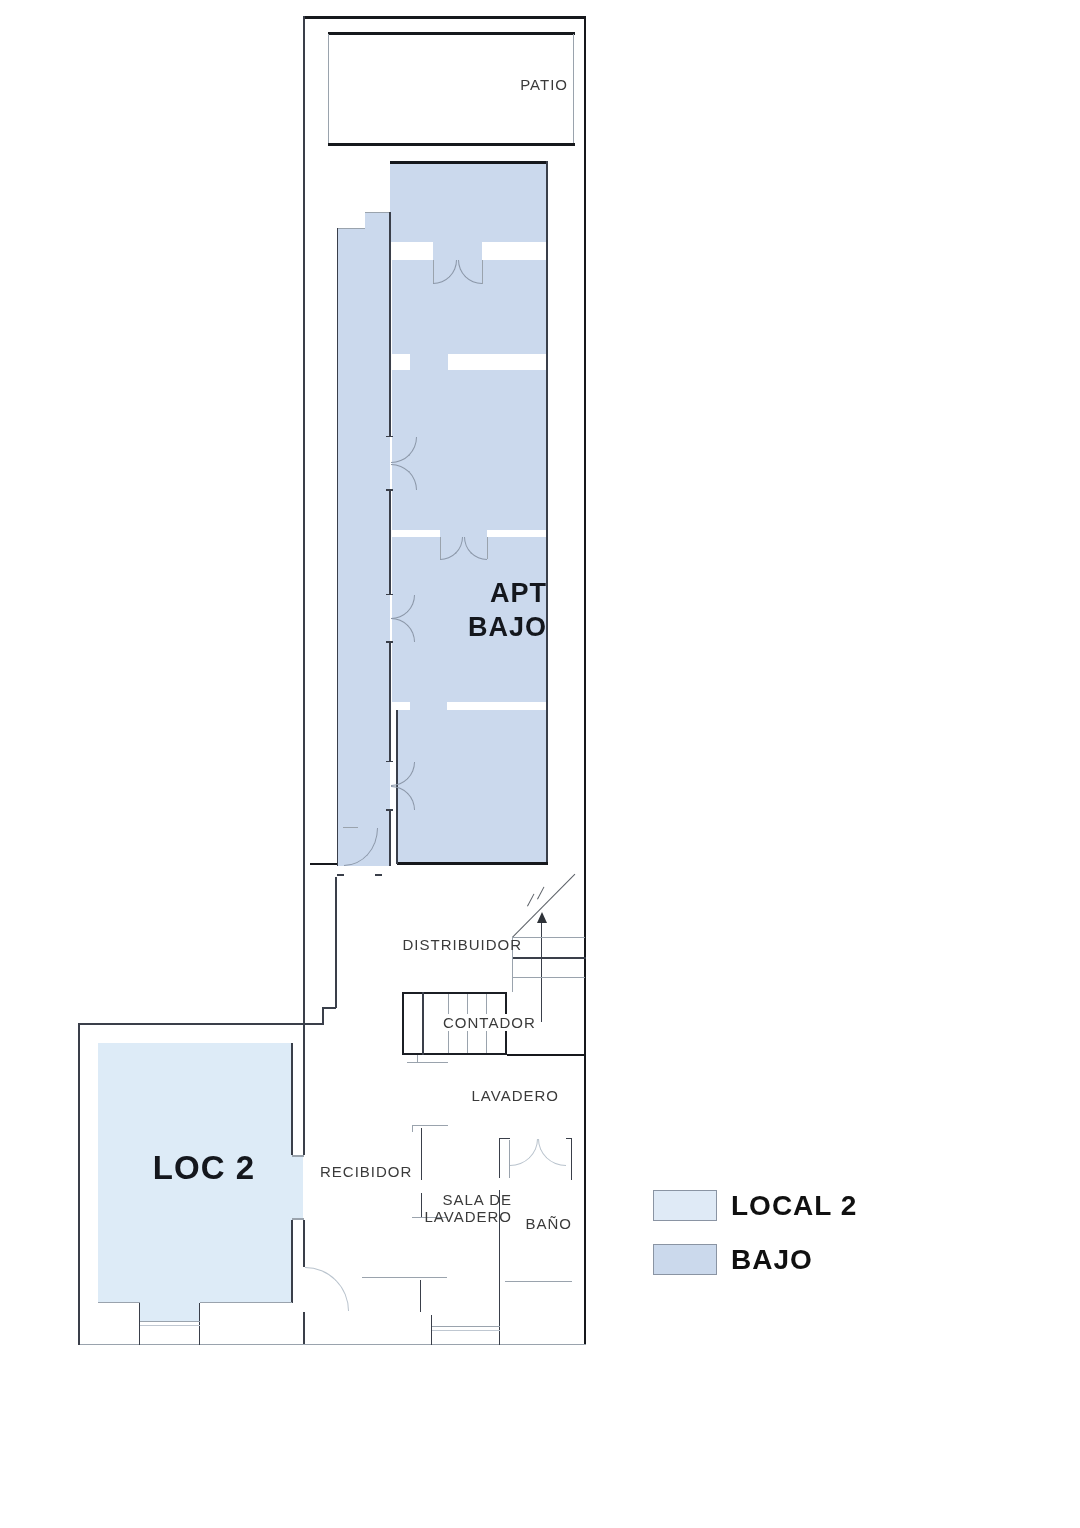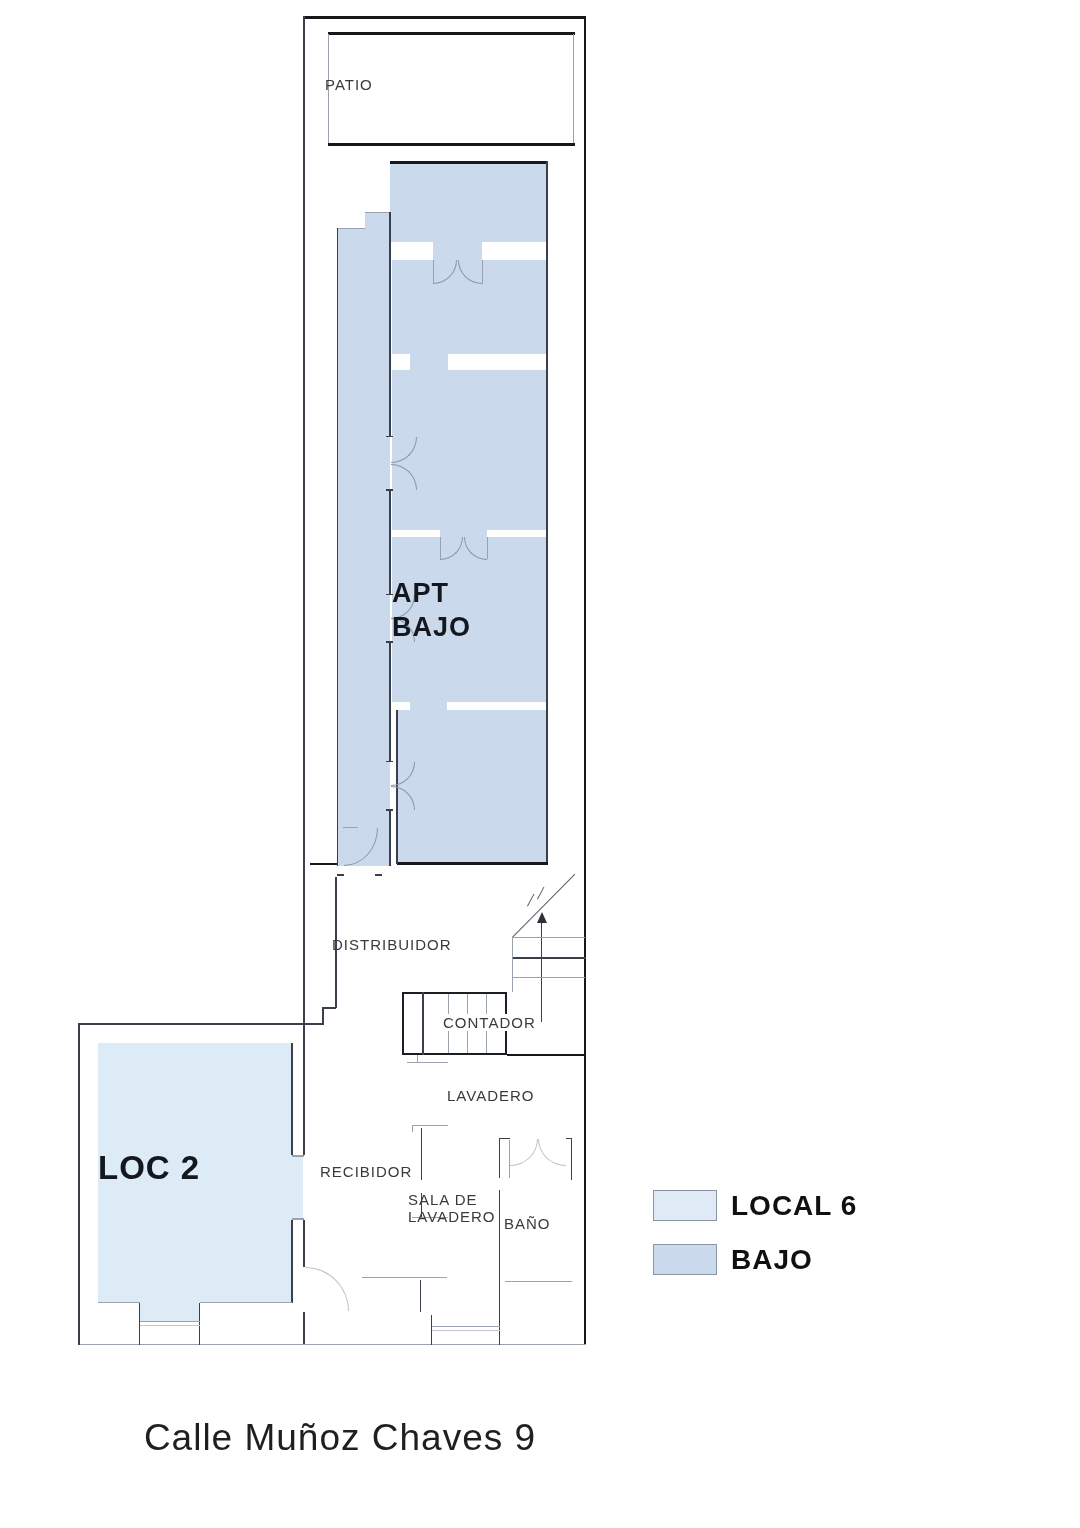--- a/index.html
+++ b/index.html
@@ -20,21 +20,21 @@
   
   .fill-apt { position:absolute; background: var(--apt, #cbd9ed); }
   .fill-loc { position:absolute; background: var(--loc, #ddebf7); }
   
   .arc { position:absolute; border:0 solid var(--arc, #8b97a8); }
   .arc-br { border-right-width:1px; border-bottom-width:1px; border-bottom-right-radius:100%; }
   .arc-bl { border-left-width:1px;  border-bottom-width:1px; border-bottom-left-radius:100%; }
   .arc-tr { border-top-width:1px;   border-right-width:1px;  border-top-right-radius:100%; }
   .arc-light { border-color:#b9c3cd; }
   
-  .lbl { position:absolute; color:#3a3a3a; font-size:15px; letter-spacing:1px; text-align:left; white-space:nowrap; }
+  .lbl { position:absolute; color:#3a3a3a; font-size:15px; letter-spacing:1px; text-align:right; white-space:nowrap; }
   .lbl-bold { color:#14171d; font-weight:bold; }
   .rot { transform-origin: 0 0; }
   .tri { position:absolute; width:0; height:0; border-left:5px solid transparent; border-right:5px solid transparent; border-bottom:11px solid #2e3238; }
   .legend-swatch { position:absolute; width:64px; height:31px; border:1px solid #8a94a3; }
   .legend-text { position:absolute; font-weight:bold; color:#101010; font-size:28px; letter-spacing:1px; white-space:nowrap; }
   .footer-address { position:absolute; left:60px; top:1418px; width:560px; text-align:center; font-size:37px; color:#1f1f1f; letter-spacing:1px; line-height:40px; white-space:nowrap; }
   .footer-floor { position:absolute; left:60px; top:1473px; width:530px; text-align:center; font-size:36px; font-weight:bold; color:#101010; letter-spacing:2px; line-height:44px; white-space:nowrap; }
 </style>
 </head>
 <body>
@@ -173,21 +173,20 @@
   <div class="lbl" style="left:332px;top:936px;width:190px">DISTRIBUIDOR</div>
   <div class="lbl" style="left:447px;top:1087px;width:112px">LAVADERO</div>
   <div class="lbl" style="left:320px;top:1163px;width:84px">RECIBIDOR</div>
   <div class="lbl" style="left:504px;top:1215px;width:68px">BAÑO</div>
   <div class="lbl" style="left:408px;top:1191px;width:104px;line-height:17px">
     <div>SALA DE</div>
     <div>LAVADERO</div>
   </div>
 
   <div class="legend-swatch" style="left: 653px; top: 1190px; background: rgb(223, 234, 246);"></div>
-  <div class="legend-text" style="left:731px;top:1190px;height:31px;line-height:31px">LOCAL 6</div>
+  <div class="legend-text" style="left:731px;top:1190px;height:31px;line-height:31px">LOCAL 2</div>
   <div class="legend-swatch" style="left: 653px; top: 1244px; background: rgb(203, 217, 236);"></div>
   <div class="legend-text" style="left:731px;top:1242px;line-height:35px">
     <div>BAJO</div>
   </div>
 
-  <div class="footer-address">Calle Muñoz Chaves 9</div>
 
 </div>
 
 </body></html>

